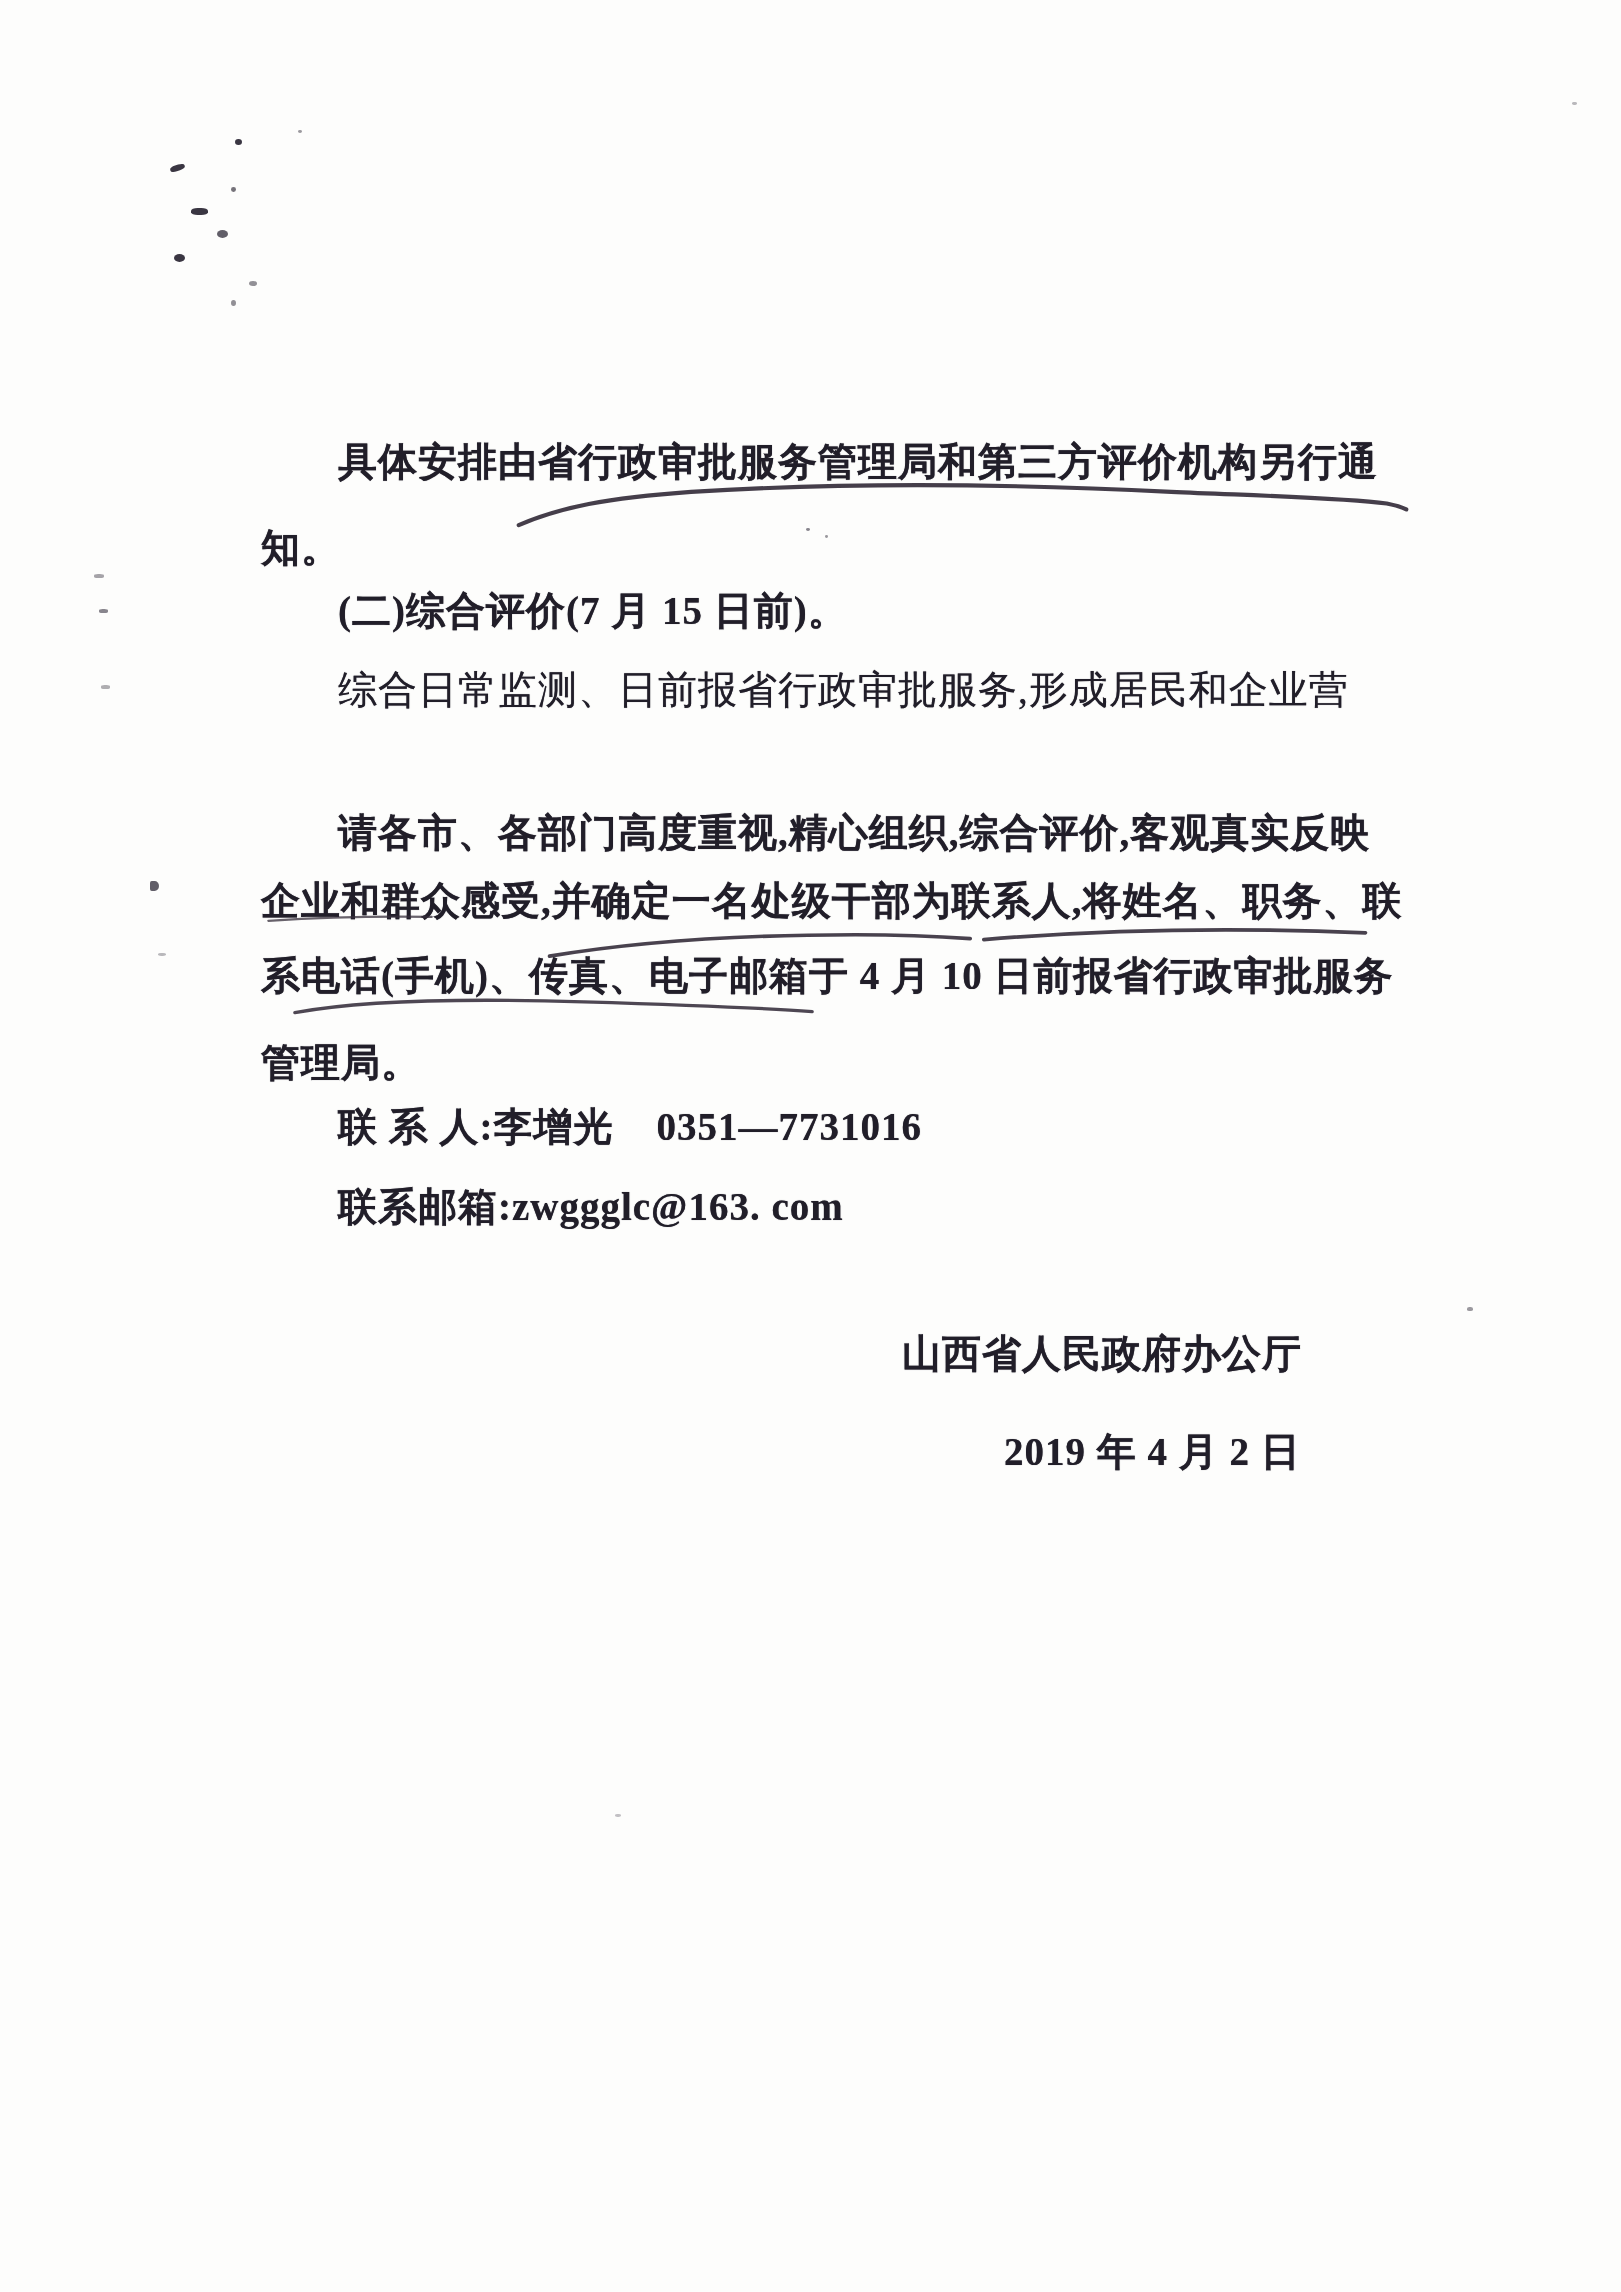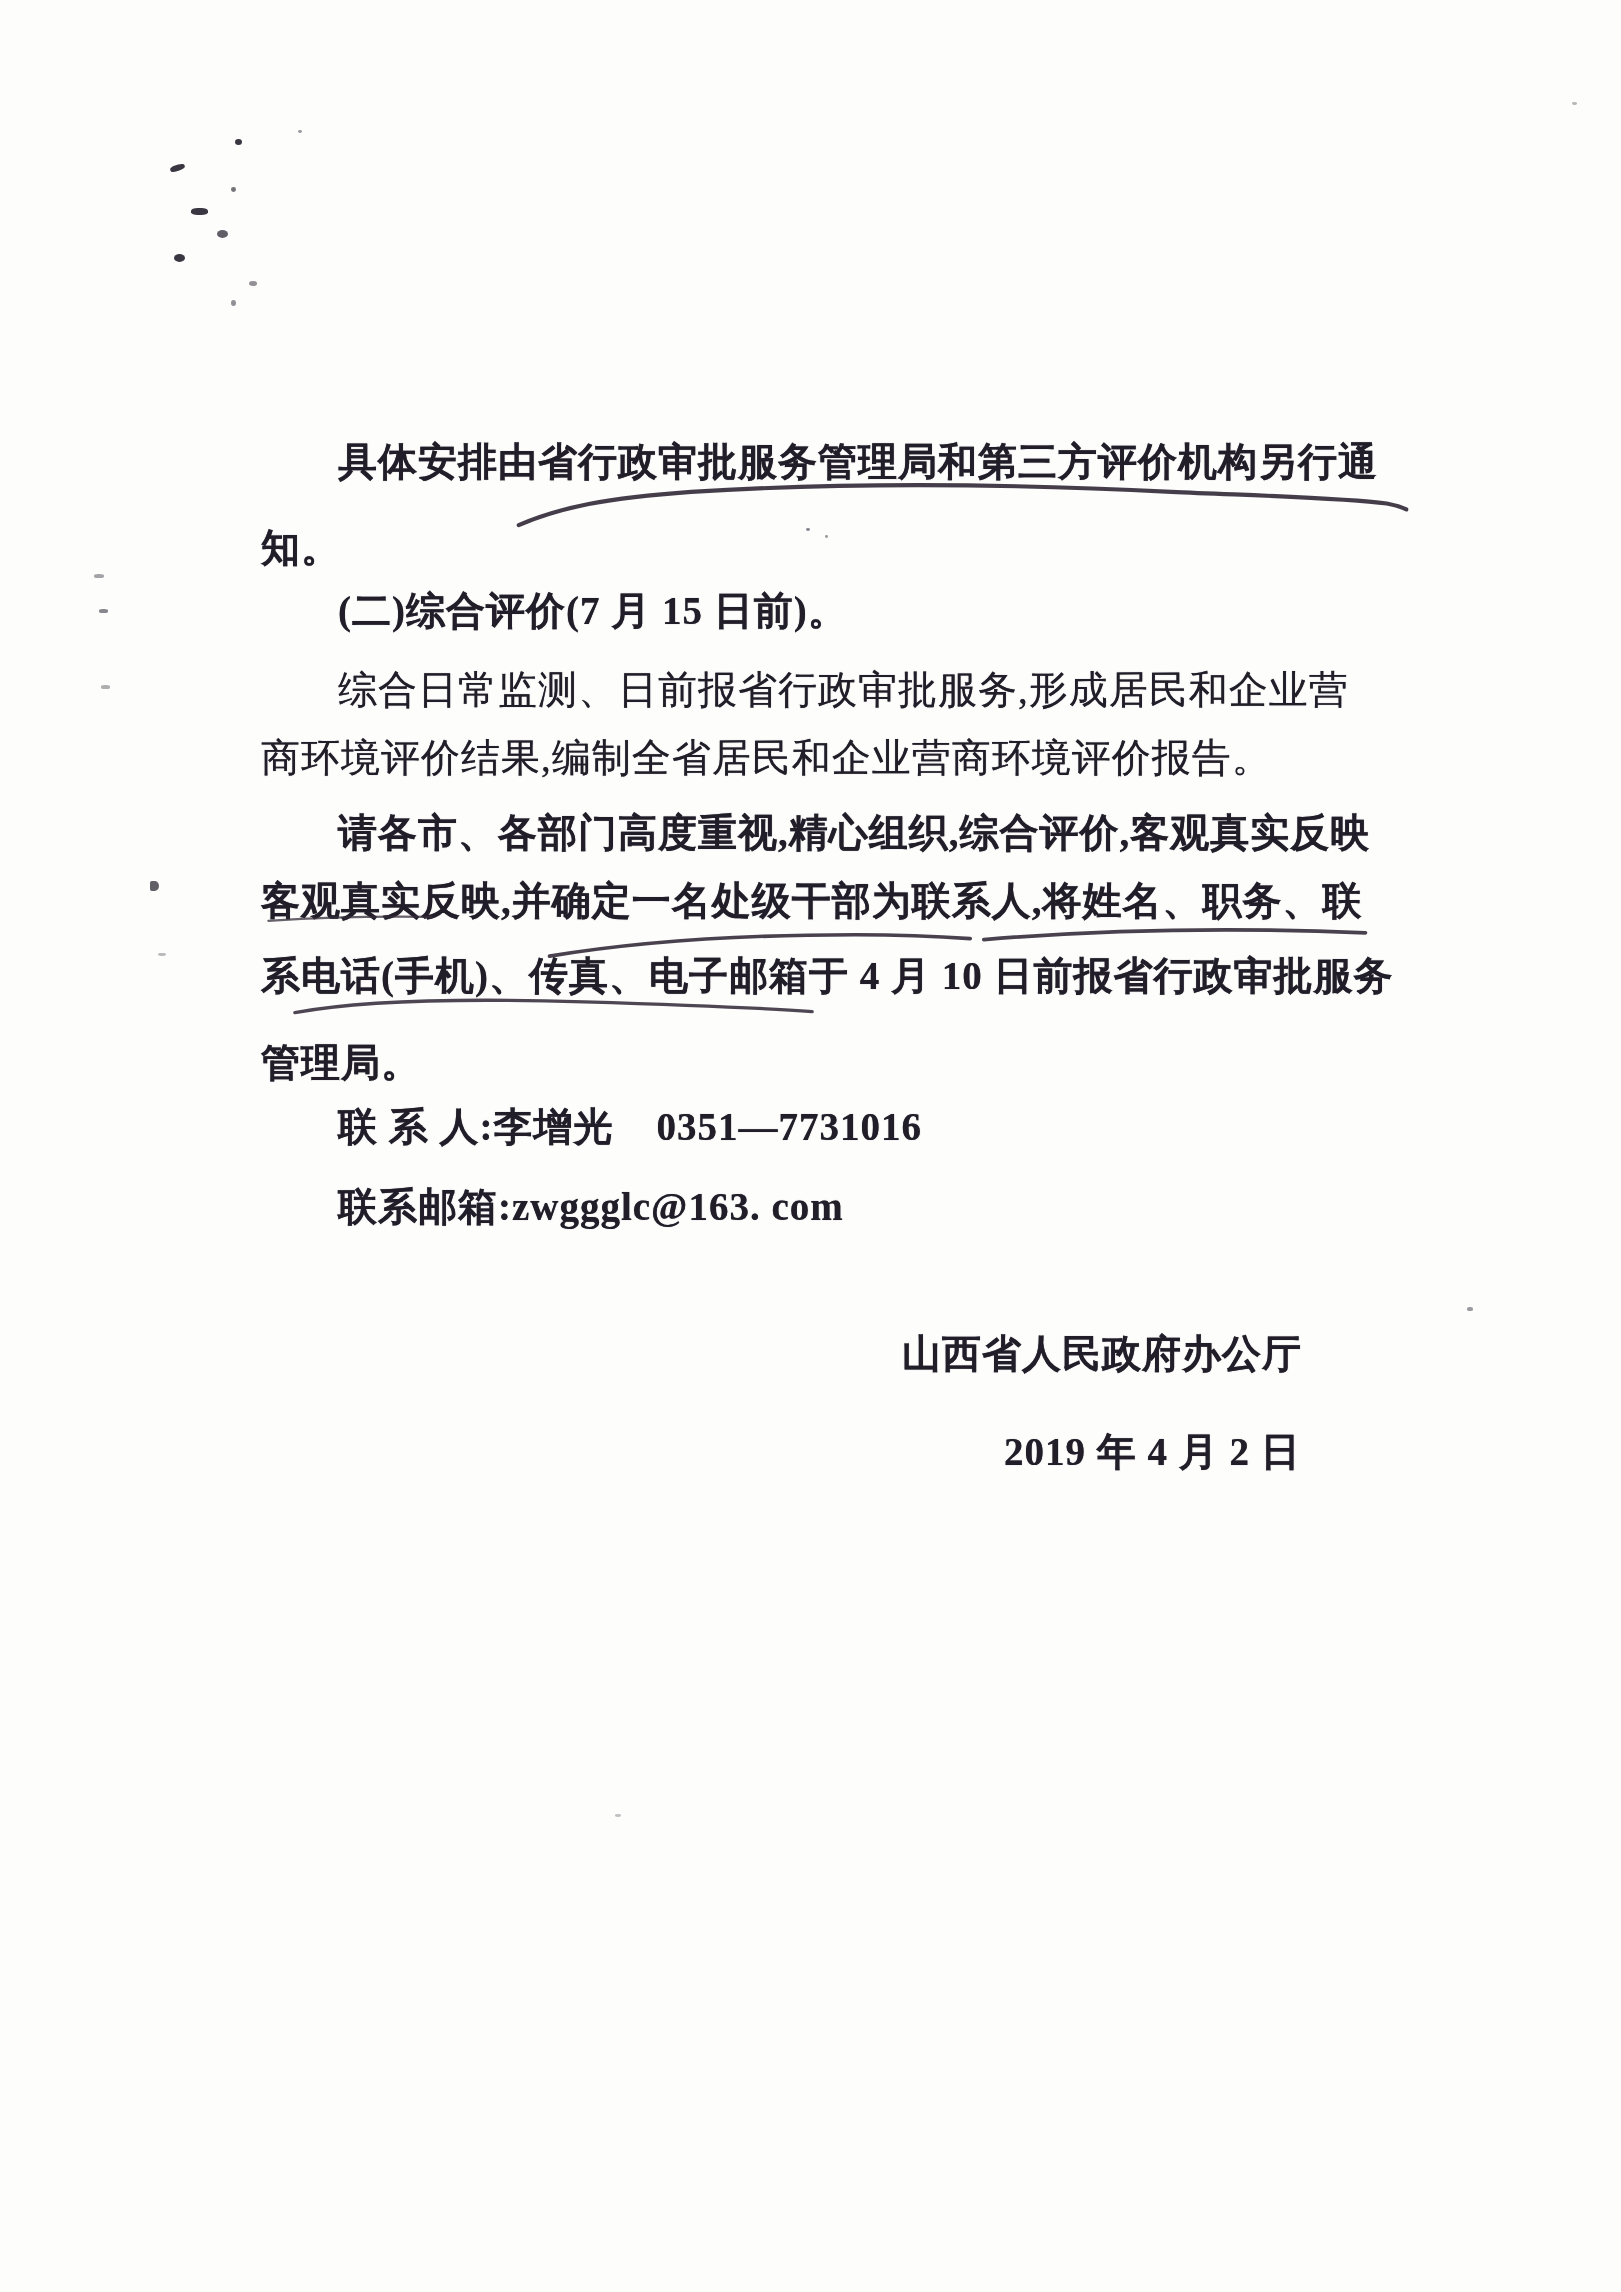--- a/index.html
+++ b/index.html
@@ -49,24 +49,23 @@
 
   <svg class="underline-svg" style="left:505px;top:480px;" width="916" height="55" viewBox="0 0 935 56">
     <path d="M 14 46 C 55 28 105 18 190 12 C 350 2 520 4 680 12 C 770 16 855 18 900 24 C 910 26 916 28 920 30" stroke-width="4.2" opacity="0.92"></path>
   </svg>
 
   <div class="line w-med" style="left:261px;top:525px;">知。</div>
 
   <div class="line w-heavy" style="left:338px;top:588px;">(二)综合评价(7 月 15 日前)。</div>
 
   <div class="line" style="left:338px;top:667px;">综合日常监测、日前报省行政审批服务,形成居民和企业营</div>
-  <div class="line" style="left:261px;top:735px;">商环境评价结果,编制全省居民和企业营商环境评价报告。</div>
 
   <div class="line w-heavy" style="left:338px;top:810px;">请各市、各部门高度重视,精心组织,综合评价,客观真实反映</div>
-  <div class="line w-heavy" style="left:261px;top:878px;">客观真实反映,并确定一名处级干部为联系人,将姓名、职务、联</div>
+  <div class="line w-heavy" style="left:261px;top:878px;">企业和群众感受,并确定一名处级干部为联系人,将姓名、职务、联</div>
 
   <svg class="underline-svg" style="left:265px;top:912px;" width="172" height="13.7" viewBox="0 0 175 14">
     <path d="M 3 9 C 50 6 115 4 170 5" stroke-width="2.4" opacity="0.75"></path>
   </svg>
 
   <svg class="underline-svg" style="left:541px;top:925px;" width="835" height="37" viewBox="0 0 852 38">
     <path d="M 6 32 C 90 18 200 10 320 10 C 370 10 410 12 438 14" stroke-width="3.8" opacity="0.9"></path>
     <path d="M 452 15 C 560 6 700 2 844 8" stroke-width="3.8" opacity="0.9"></path>
   </svg>
 

